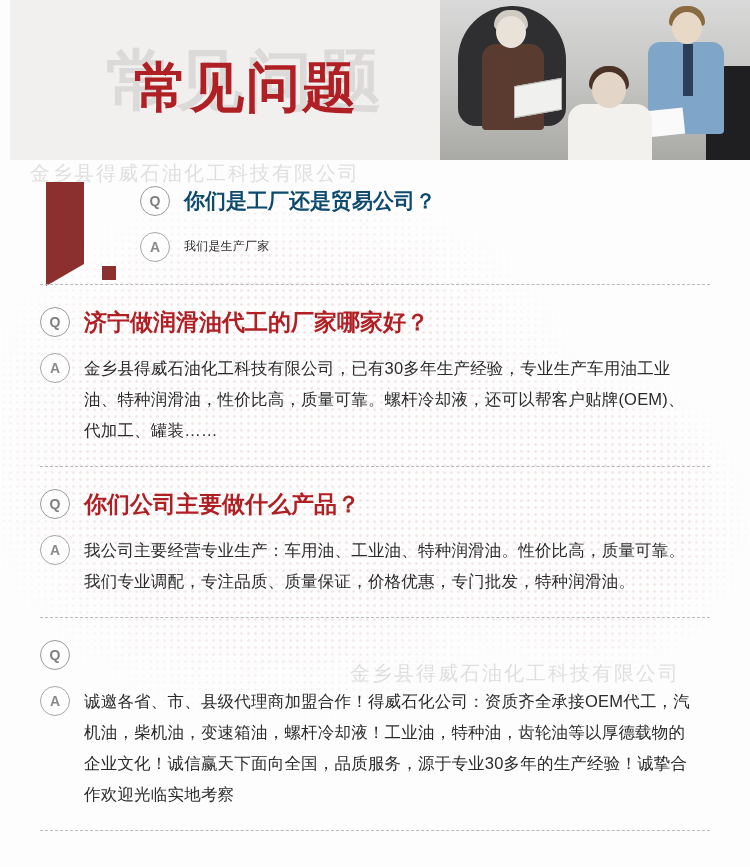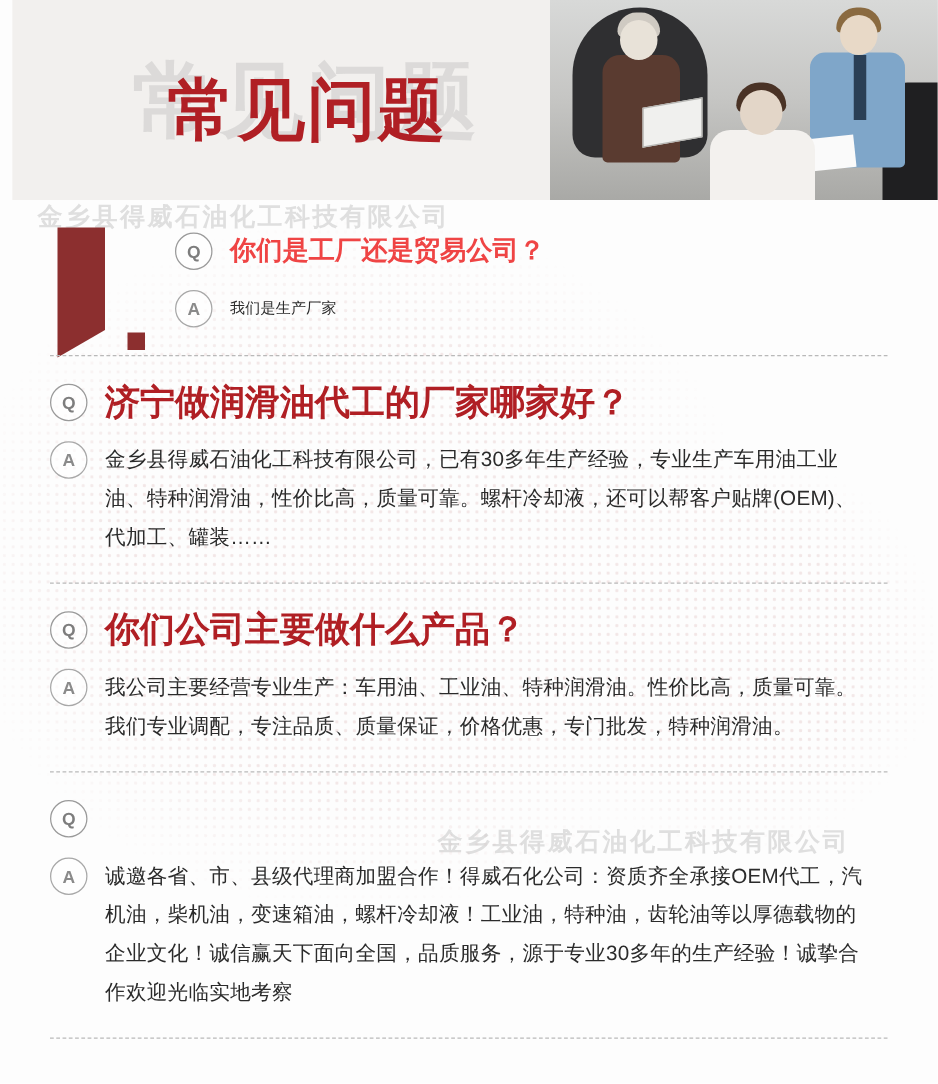--- a/index.html
+++ b/index.html
@@ -136,21 +136,21 @@
   }
 
   
   .watermark {
     position: absolute;
     font-size: 20px;
     color: rgba(120,120,120,0.22);
     letter-spacing: 2px;
     white-space: nowrap;
     pointer-events: none;
-    font-weight: bold;
+    font-weight: normal;
   }
   .wm-1 { left: 30px; top: 160px; }
   .wm-2 { left: 350px; top: 660px; }
 
   
   .quote-block {
     position: absolute;
     left: 46px; top: 182px;
     width: 74px; height: 110px;
   }
@@ -212,26 +212,26 @@
     margin-right: 14px;
     background: rgba(255,255,255,0.55);
   }
   .badge-a {
     border-color: #a8a8a8;
     color: #8a8a8a;
   }
   .q-text {
     font-size: 21px;
     font-weight: bold;
-    color: #ef4444;
+    color: #0c4a6e;
     line-height: 28px;
     padding-top: 1px;
   }
   .q-text-red {
-    font-size: 28px;
+    font-size: 23px;
     font-weight: bold;
     color: #b01f24;
     line-height: 28px;
     padding-top: 1px;
   }
   .a-text {
     font-size: 16.5px;
     color: #2b2b2b;
     line-height: 31px;
     max-width: 610px;

